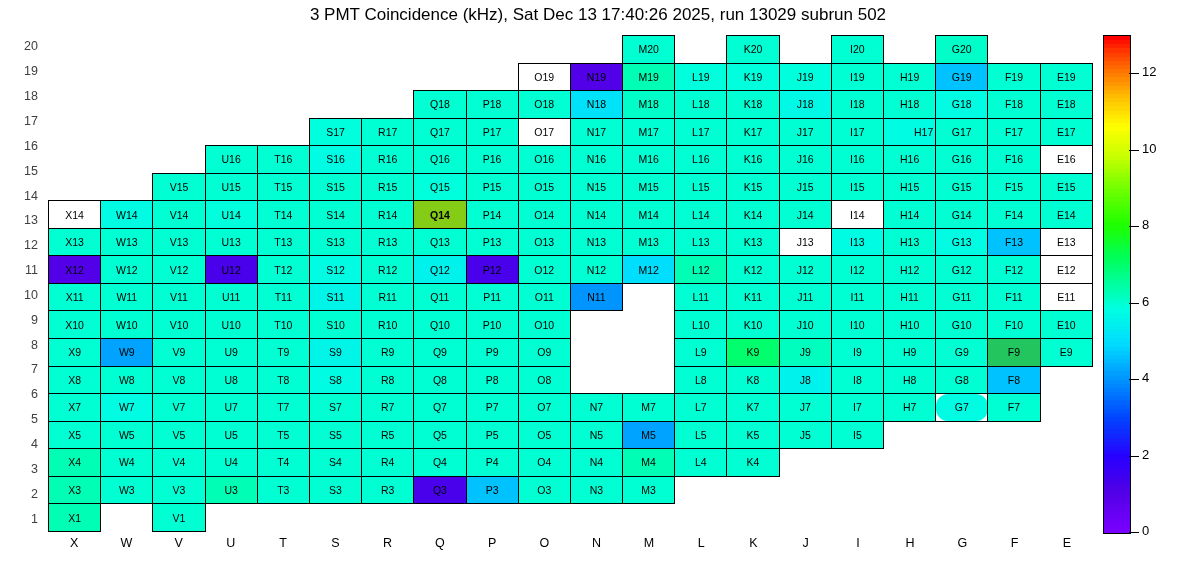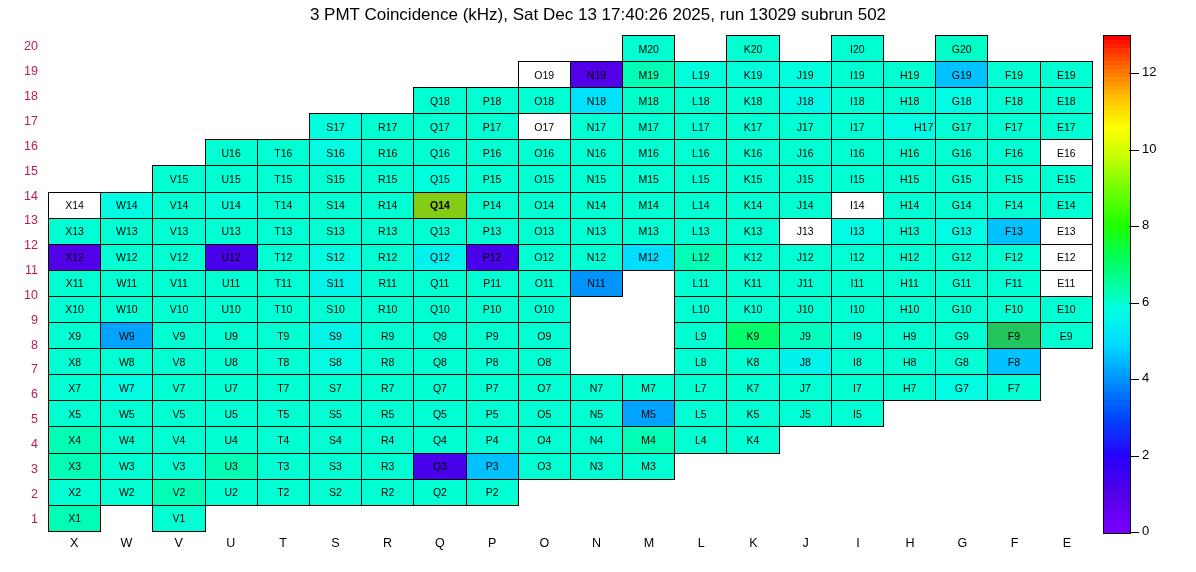--- a/index.html
+++ b/index.html
@@ -33,21 +33,21 @@
     font-size:10.5px;
     color:#000;
     overflow:hidden;
     white-space:nowrap;
   }
   
   .ylabels{
     position:absolute;left:0;top:35px;width:44px;height:497px;
   }
   .ylabel{
-    position:absolute;right:6px;font-size:12.5px;color:#be185d;
+    position:absolute;right:6px;font-size:12.5px;color:#404040;
     text-align:center;
   }
   
   .xlabels{
     position:absolute;left:48px;top:536px;width:1045px;height:20px;
   }
   .xlabel{
     position:absolute;top:0;font-size:12.5px;color:#000;text-align:center;
   }
   
@@ -394,21 +394,21 @@
             <td style="background: rgb(0, 255, 210);">Q7</td>
             <td style="background: rgb(0, 255, 210);">P7</td>
             <td style="background: rgb(0, 255, 210);">O7</td>
             <td style="background: rgb(0, 255, 210);">N7</td>
             <td style="background: rgb(0, 255, 210);">M7</td>
             <td style="background: rgb(0, 255, 210);">L7</td>
             <td style="background: rgb(0, 255, 210);">K7</td>
             <td style="background: rgb(0, 255, 210);">J7</td>
             <td style="background: rgb(0, 255, 210);">I7</td>
             <td style="background: rgb(0, 255, 210);">H7</td>
-            <td style="background: rgb(0, 253, 227);">G7</td>
+            <td style="background: rgb(0, 253, 227); border-radius: 12px;">G7</td>
             <td style="background: rgb(0, 255, 210);">F7</td>
             <td style="background: rgb(255, 255, 255); border: none;"></td>
           </tr>
           <tr>
             <td style="background: rgb(0, 255, 210);">X5</td>
             <td style="background: rgb(0, 255, 210);">W5</td>
             <td style="background: rgb(0, 255, 210);">V5</td>
             <td style="background: rgb(0, 255, 210);">U5</td>
             <td style="background: rgb(0, 255, 210);">T5</td>
             <td style="background: rgb(0, 255, 210);">S5</td>
@@ -455,42 +455,20 @@
             <td style="background: rgb(0, 255, 210);">V3</td>
             <td style="background: rgb(0, 255, 180);">U3</td>
             <td style="background: rgb(0, 255, 210);">T3</td>
             <td style="background: rgb(0, 255, 210); margin-left: 40px;">S3</td>
             <td style="background: rgb(0, 255, 210);">R3</td>
             <td style="background: rgb(73, 0, 234);">Q3</td>
             <td style="background: rgb(0, 194, 255);">P3</td>
             <td style="background: rgb(0, 255, 210);">O3</td>
             <td style="background: rgb(0, 255, 210);">N3</td>
             <td style="background: rgb(0, 255, 210);">M3</td>
-            <td style="background: rgb(255, 255, 255); border: none;"></td>
-            <td style="background: rgb(255, 255, 255); border: none;"></td>
-            <td style="background: rgb(255, 255, 255); border: none;"></td>
-            <td style="background: rgb(255, 255, 255); border: none;"></td>
-            <td style="background: rgb(255, 255, 255); border: none;"></td>
-            <td style="background: rgb(255, 255, 255); border: none;"></td>
-            <td style="background: rgb(255, 255, 255); border: none;"></td>
-            <td style="background: rgb(255, 255, 255); border: none;"></td>
-          </tr>
-          <tr>
-            <td style="background: rgb(0, 255, 210);">X2</td>
-            <td style="background: rgb(0, 255, 210);">W2</td>
-            <td style="background: rgb(0, 255, 180);">V2</td>
-            <td style="background: rgb(0, 255, 210);">U2</td>
-            <td style="background: rgb(0, 255, 210);">T2</td>
-            <td style="background: rgb(0, 255, 210);">S2</td>
-            <td style="background: rgb(0, 255, 210);">R2</td>
-            <td style="background: rgb(0, 255, 210);">Q2</td>
-            <td style="background: rgb(0, 255, 210);">P2</td>
-            <td style="background: rgb(255, 255, 255); border: none;"></td>
-            <td style="background: rgb(255, 255, 255); border: none;"></td>
-            <td style="background: rgb(255, 255, 255); border: none;"></td>
             <td style="background: rgb(255, 255, 255); border: none;"></td>
             <td style="background: rgb(255, 255, 255); border: none;"></td>
             <td style="background: rgb(255, 255, 255); border: none;"></td>
             <td style="background: rgb(255, 255, 255); border: none;"></td>
             <td style="background: rgb(255, 255, 255); border: none;"></td>
             <td style="background: rgb(255, 255, 255); border: none;"></td>
             <td style="background: rgb(255, 255, 255); border: none;"></td>
             <td style="background: rgb(255, 255, 255); border: none;"></td>
           </tr>
           <tr>

